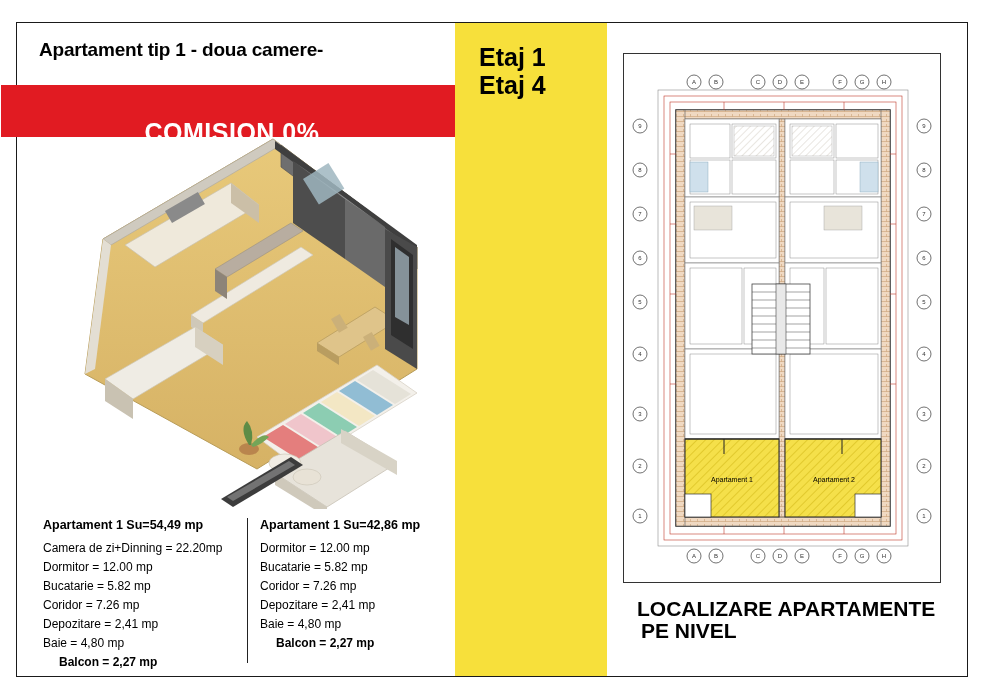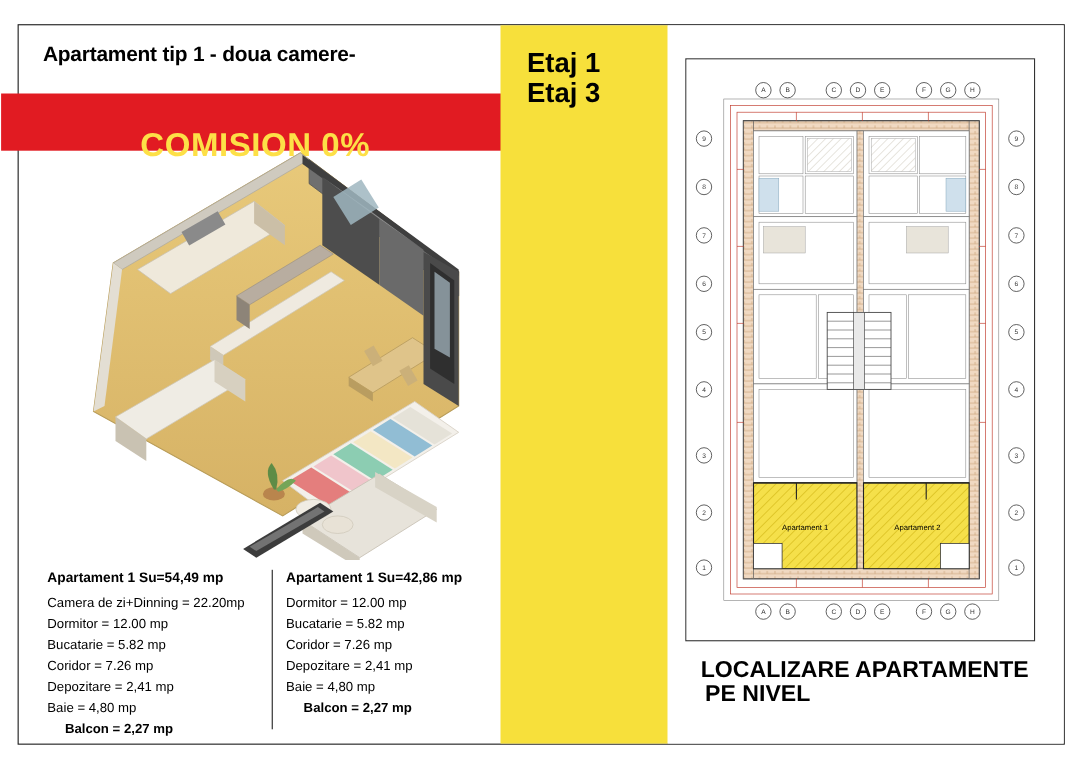--- a/index.html
+++ b/index.html
@@ -55,22 +55,22 @@
     left: -16px;
     top: 62px;
     width: 462px;
     height: 52px;
     background: #e11b22;
     display: flex;
     align-items: center;
     justify-content: center;
   }
   .comision-banner span {
-    color: #fde047;
-    font-size: 30px;
+    color: #ffffff;
+    font-size: 25px;
     font-weight: bold;
     letter-spacing: 0.5px;
     margin-top: 43px;
   }
   
   .render {
     position: absolute;
     left: 28px;
     top: 96px;
     width: 400px;
@@ -270,21 +270,21 @@
           <div class="spec-line">Coridor = 7.26 mp</div>
           <div class="spec-line">Depozitare = 2,41 mp</div>
           <div class="spec-line">Baie = 4,80 mp</div>
           <div class="spec-line bold">Balcon = 2,27 mp</div>
         </div>
       </div>
     </div>
 
     <div class="yellow-band">
       <div class="etaj etaj-1">Etaj 1</div>
-      <div class="etaj etaj-2">Etaj 3</div>
+      <div class="etaj etaj-2">Etaj 4</div>
     </div>
 
     <div class="right-panel">
 
       <div class="plan-box">
         <svg width="316" height="528" viewBox="0 0 316 528" xmlns="http://www.w3.org/2000/svg">
           <defs>
             <pattern id="hatch" width="6" height="6" patternTransform="rotate(45)" patternUnits="userSpaceOnUse">
               <rect width="6" height="6" fill="#f5e04a"></rect>
               <line x1="0" y1="0" x2="0" y2="6" stroke="#d9bf20" stroke-width="1.4"></line>

